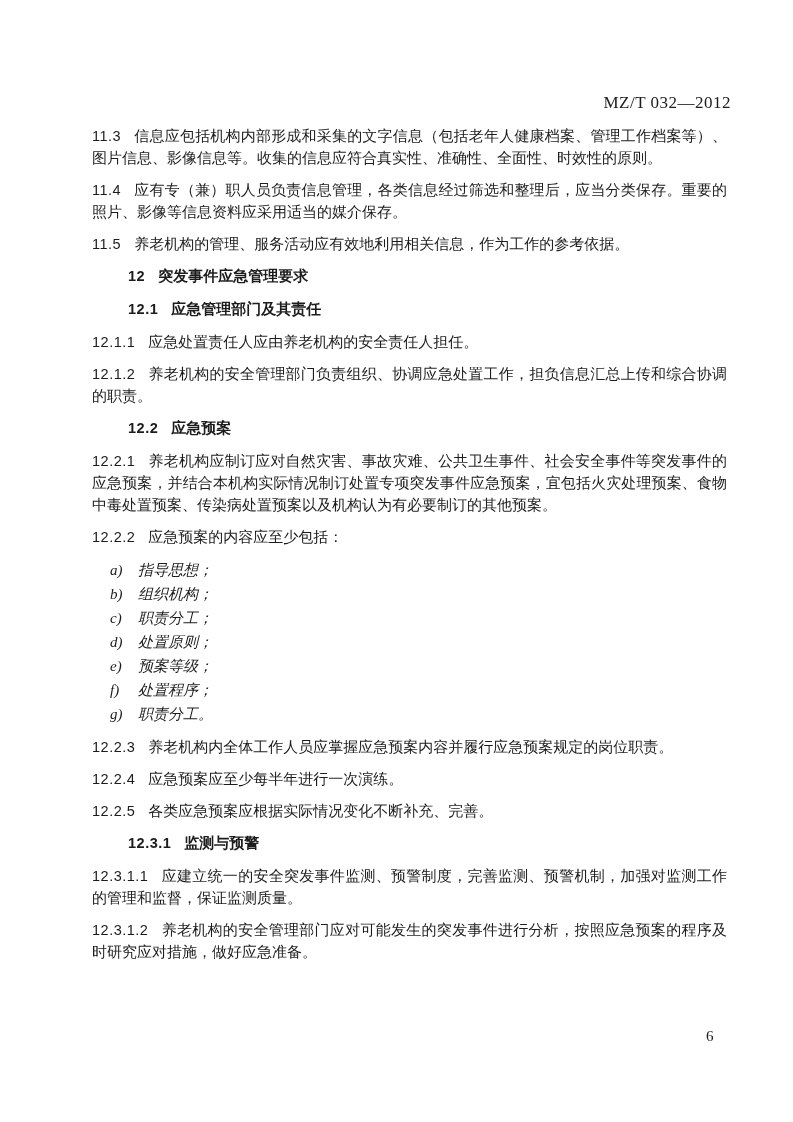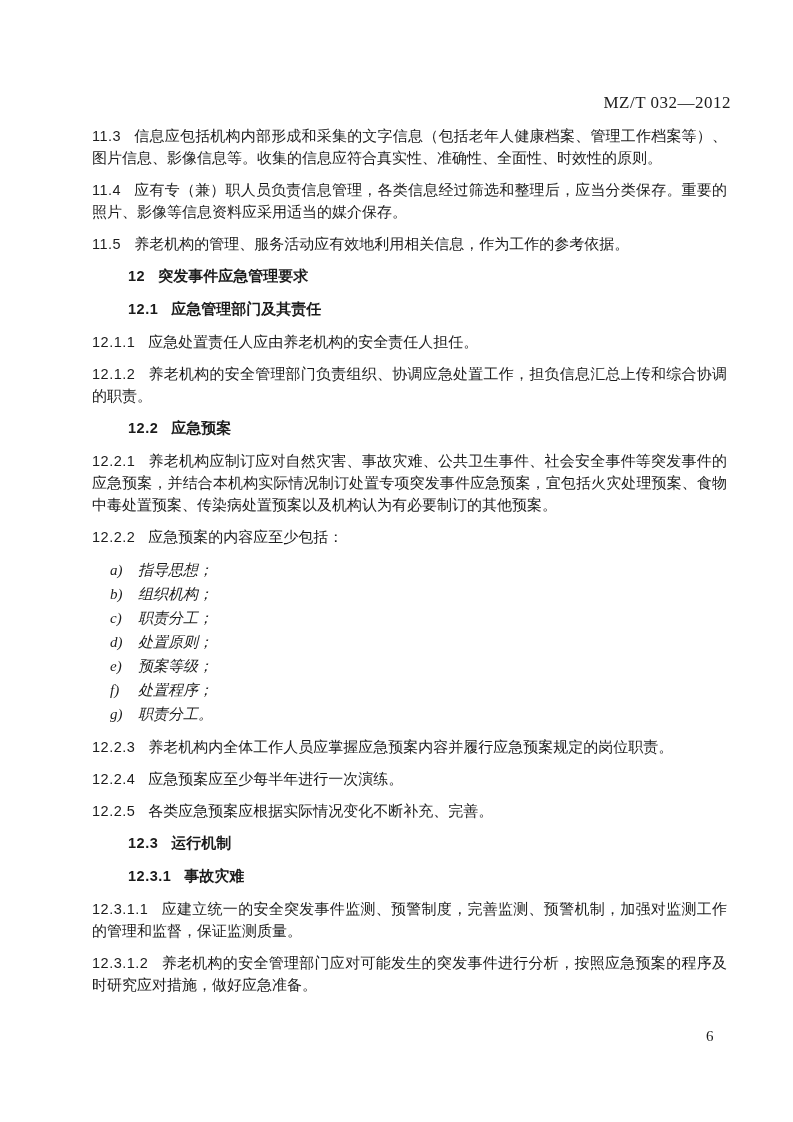--- a/index.html
+++ b/index.html
@@ -105,23 +105,22 @@
       <div class="list-item"><span class="li-label">f)</span><span class="li-text">处置程序；</span></div>
       <div class="list-item"><span class="li-label">g)</span><span class="li-text">职责分工。</span></div>
     </div>
 
     <p class="clause"><span class="num">12.2.3</span><span class="txt">养老机构内全体工作人员应掌握应急预案内容并履行应急预案规定的岗位职责。</span></p>
 
     <p class="clause"><span class="num">12.2.4</span><span class="txt">应急预案应至少每半年进行一次演练。</span></p>
 
     <p class="clause"><span class="num">12.2.5</span><span class="txt">各类应急预案应根据实际情况变化不断补充、完善。</span></p>
 
-    <p class="clause heading"><span class="num">12.3</span><span class="txt">运行机制</span></p>
 
-    <p class="clause heading"><span class="num">12.3.1</span><span class="txt">事故灾难</span></p>
+    <p class="clause heading"><span class="num">12.3.1</span><span class="txt">监测与预警</span></p>
 
     <p class="clause"><span class="num">12.3.1.1</span><span class="txt">应建立统一的安全突发事件监测、预警制度，完善监测、预警机制，加强对监测工作的管理和监督，保证监测质量。</span></p>
 
     <p class="clause"><span class="num">12.3.1.2</span><span class="txt">养老机构的安全管理部门应对可能发生的突发事件进行分析，按照应急预案的程序及时研究应对措施，做好应急准备。</span></p>
 
 
   </div>
 
   <div class="page-number">6</div>
 

